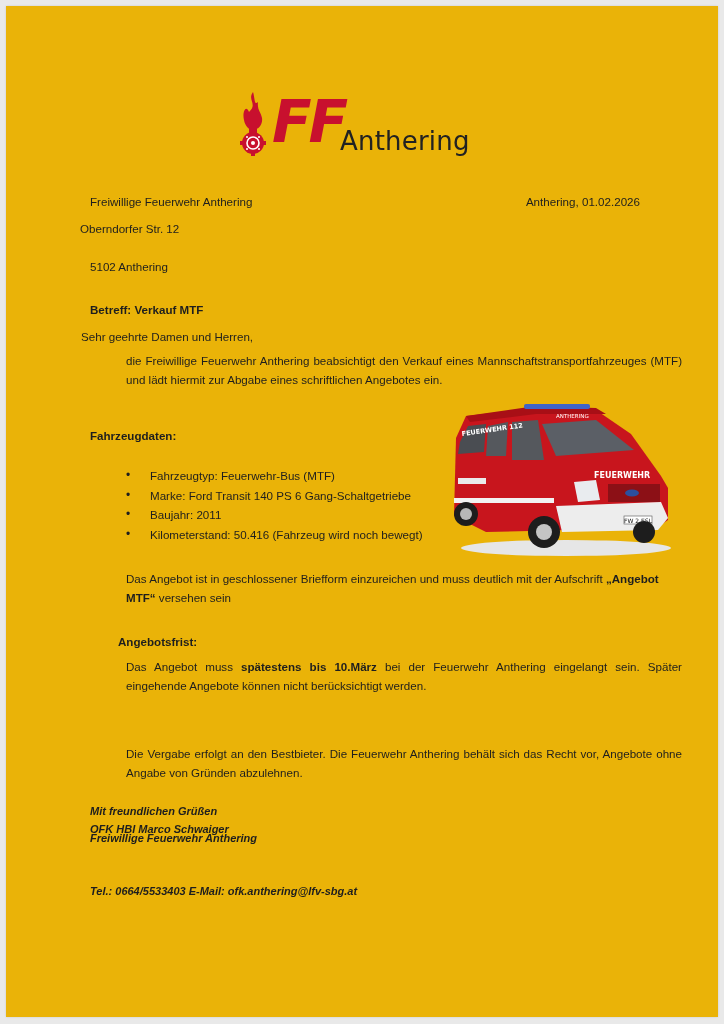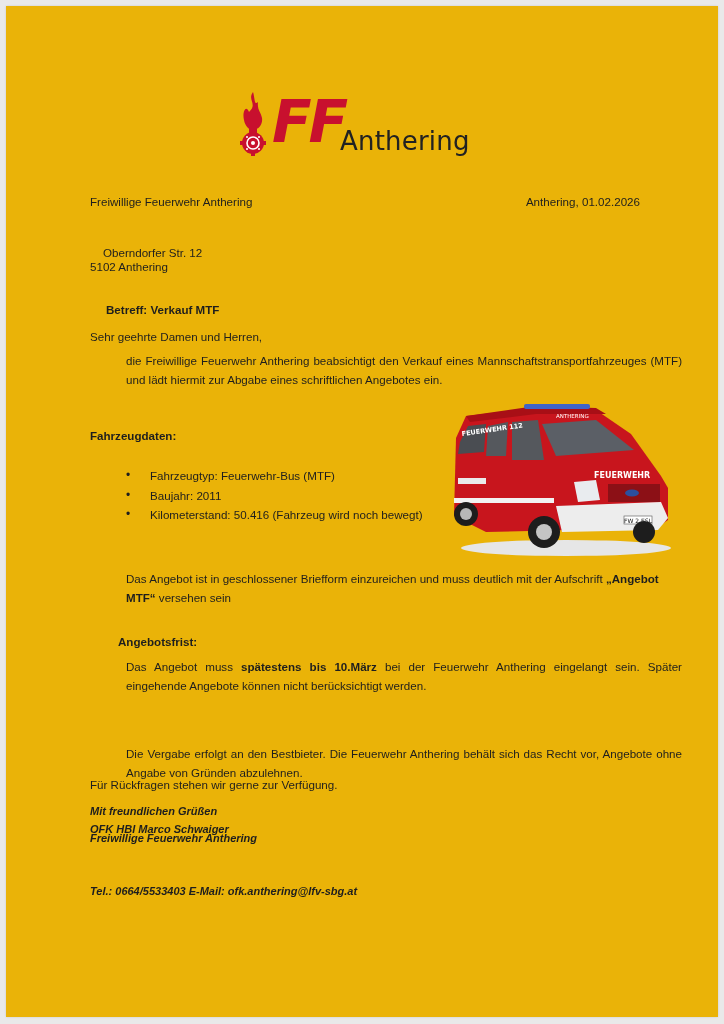--- a/index.html
+++ b/index.html
@@ -70,30 +70,31 @@
             <circle cx="21" cy="59" r="1"></circle>
         </g>
       </svg>
     </span>
     <span class="logo-ff">FF</span>
     <span class="logo-name">Anthering</span>
   </div>
 
   <div class="abs txt" style="left:84px;top:188px;">Freiwillige Feuerwehr Anthering</div>
   <div class="abs txt" style="right:78px;top:188px;">Anthering, 01.02.2026</div>
-  <div class="abs txt" style="left:97px;top:215px;margin-top:24px;">Oberndorfer Str. 12</div>
+  <div class="abs txt" style="left:74px;top:215px;">Oberndorfer Str. 12</div>
   <div class="abs txt" style="left:84px;top:253px;">5102 Anthering</div>
 
-  <div class="abs txt b" style="left:100px;top:296px;">Betreff: Verkauf MTF</div>
-  <div class="abs txt" style="left:84px;top:323px;">Sehr geehrte Damen und Herren,</div>
+  <div class="abs txt b" style="left:84px;top:296px;">Betreff: Verkauf MTF</div>
+  <div class="abs txt" style="left:75px;top:323px;">Sehr geehrte Damen und Herren,</div>
   <div class="abs para justify" style="top:346px;">die Freiwillige Feuerwehr Anthering beabsichtigt den Verkauf eines Mannschaftstransportfahrzeuges (MTF) und lädt hiermit zur Abgabe eines schriftlichen Angebotes ein.</div>
 
   <div class="abs txt b" style="left:84px;top:422px;">Fahrzeugdaten:</div>
   <ul class="abs veh" style="left:84px;top:444px;">
     <li>Fahrzeugtyp: Feuerwehr-Bus (MTF)</li>
+    <li>Marke: Ford Transit 140 PS 6 Gang-Schaltgetriebe</li>
     <li>Baujahr: 2011</li>
     <li>Kilometerstand: 50.416 (Fahrzeug wird noch bewegt)</li>
   </ul>
 
   <div class="abs van">
     <svg width="232" height="166" viewBox="0 0 232 166">
 
       <ellipse cx="120" cy="150" rx="105" ry="8" fill="#e6e6e6"></ellipse>
 
       <path d="M10 40 L20 18 L90 10 L150 12 L185 36 L215 78 L222 90 L222 122 L210 130 L40 134 L8 118 Z" fill="#c8151d"></path>
@@ -134,20 +135,19 @@
       <circle cx="198" cy="134" r="11" fill="#1d1d1d"></circle>
     </svg>
   </div>
 
   <div class="abs para" style="top:564px;"><span>Das Angebot ist in geschlossener Briefform einzureichen und muss deutlich mit der Aufschrift </span><span class="b">„Angebot</span><br><span class="b">MTF“</span><span> versehen sein</span></div>
 
   <div class="abs txt b" style="left:84px;top:628px;margin-left:28px;">Angebotsfrist:</div>
   <div class="abs para justify" style="top:652px;"><span>Das Angebot muss </span><span class="b">spätestens bis 10.März</span><span> bei der Feuerwehr Anthering eingelangt sein. Später eingehende Angebote können nicht berücksichtigt werden.</span></div>
 
   <div class="abs para justify" style="top:739px;">Die Vergabe erfolgt an den Bestbieter. Die Feuerwehr Anthering behält sich das Recht vor, Angebote ohne Angabe von Gründen abzulehnen.</div>
-  <div class="abs txt" style="left:84px;top:771px;">Für Rückfragen stehen wir gerne zur Verfügung.</div>
 
   <div class="abs sig" style="top:798px;">Mit freundlichen Grüßen</div>
   <div class="abs sig" style="top:825px;">Freiwillige Feuerwehr Anthering</div>
   <div class="abs sig" style="top:816px;">OFK HBI Marco Schwaiger</div>
   <div class="abs sig" style="top:878px;">Tel.: 0664/5533403  E-Mail: ofk.anthering@lfv-sbg.at</div>
 
 </div>
 
 </body></html>

